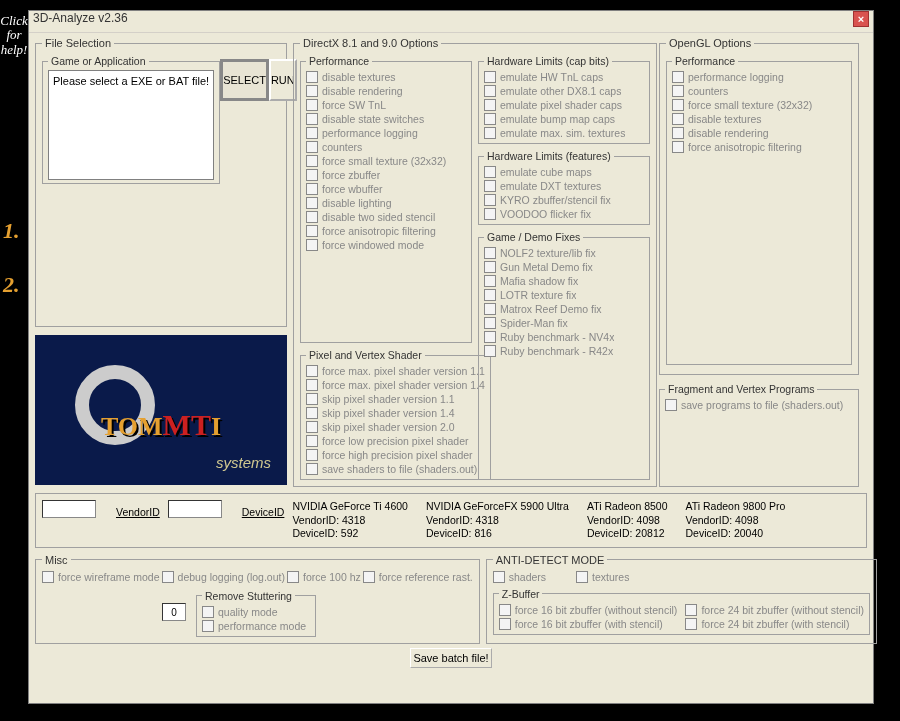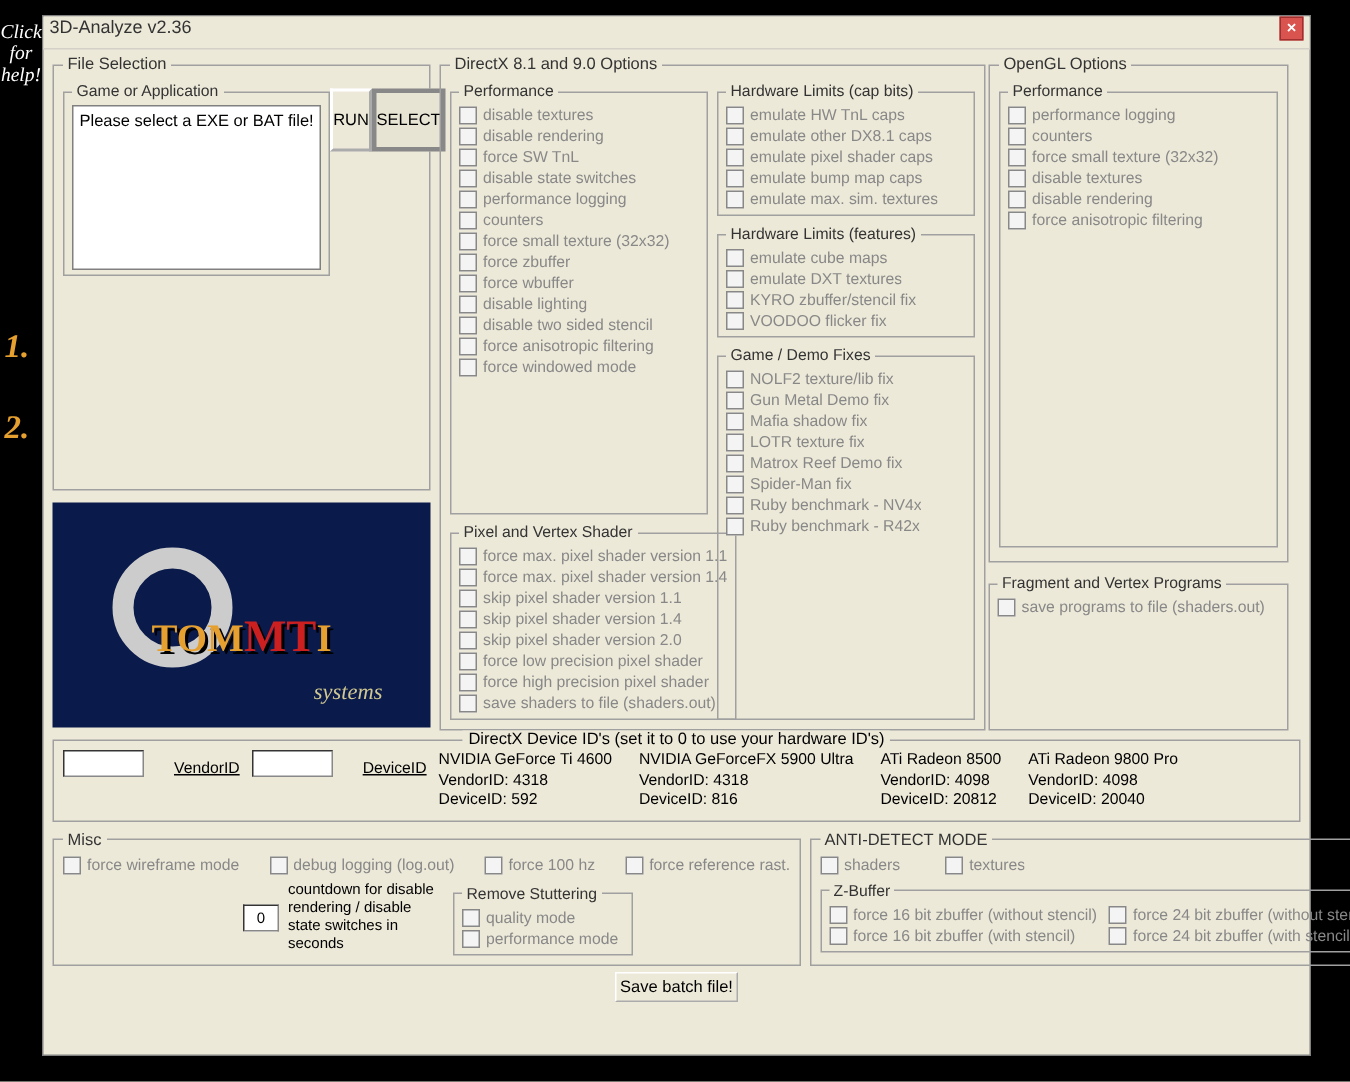--- a/index.html
+++ b/index.html
@@ -117,22 +117,22 @@
   font-weight: bold;
   font-size: 26px;
   color: #e5a030;
   text-shadow: 2px 2px 0 #000;
   z-index: 2;
   margin-top: 30px;
 }
 .logo-text .m { color: #cc2020; font-size: 30px; }
 .logo-sub {
   position: absolute;
-  bottom: 14px; right: 32px;
-  font-family: Liberation Serif, serif;
+  bottom: 14px; right: 16px;
+  font-family: Liberation Sans, sans-serif;
   font-style: italic;
   color: #d0c890;
   font-size: 15px;
 }
 .col-dx { width: 360px; }
 .dx-opts { height: 450px; }
 .dx-inner { display: flex; gap: 6px; height: 100%; }
 .dx-left { width: 172px; display: flex; flex-direction: column; gap: 4px; }
 .dx-right { width: 172px; display: flex; flex-direction: column; gap: 4px; }
 .col-gl { width: 200px; display: flex; flex-direction: column; gap: 6px; }
@@ -231,22 +231,22 @@
   <div class="content">
     <div class="row1">
 
       <div class="col-left">
         <fieldset class="file-sel">
           <legend>File Selection</legend>
           <fieldset class="sub-fs tight" style="flex:0 0 auto">
             <legend>Game or Application</legend>
             <div class="game-box">Please select a EXE or BAT file!</div>
           </fieldset>
+          <button class="big-btn sel">SELECT</button>
           <button class="big-btn">RUN</button>
-          <button class="big-btn sel">SELECT</button>
         </fieldset>
         <div class="logo-box">
           <div class="logo-circle"></div>
           <div class="logo-text">TOM<span class="m">MT</span>I</div>
           <div class="logo-sub">systems</div>
         </div>
       </div>
 
       <div class="col-dx">
         <fieldset class="dx-opts">
@@ -476,41 +476,40 @@
               <div class="chk-row">
                 <div class="chk"></div>
                 <span class="chk-label">save programs to file (shaders.out)</span>
               </div>
             </div>
         </fieldset>
       </div>
     </div>
 
     <div class="device-row devid-wrap">
-      <div class="dev-title">DirectX Device ID's (set it to 0 to use your hardware ID's)</div>
       <div class="dev-input-group">
         <div class="dev-input"></div>
         <span class="dev-lbl">VendorID</span>
       </div>
       <div class="dev-input-group">
         <div class="dev-input"></div>
         <span class="dev-lbl">DeviceID</span>
       </div>
       <div id="dev-cards" style="display:flex;gap:18px;">
           <div class="dev-card">NVIDIA GeForce Ti 4600<br>VendorID: 4318<br>DeviceID: 592</div>
           <div class="dev-card">NVIDIA GeForceFX 5900 Ultra<br>VendorID: 4318<br>DeviceID: 816</div>
           <div class="dev-card">ATi Radeon 8500<br>VendorID: 4098<br>DeviceID: 20812</div>
           <div class="dev-card">ATi Radeon 9800 Pro<br>VendorID: 4098<br>DeviceID: 20040</div>
         </div>
     </div>
 
     <div class="misc-row">
       <fieldset class="misc-fs" style="flex:2.2">
         <legend>Misc</legend>
-        <div style="display:flex;gap:20px;margin-bottom:4px">
+        <div style="display:flex;gap:2px;margin-bottom:4px">
           <div class="chk-row">
               <div class="chk"></div>
               <span class="chk-label">force wireframe mode</span>
             </div>
           <div class="chk-row">
               <div class="chk"></div>
               <span class="chk-label">debug logging (log.out)</span>
             </div>
           <div class="chk-row">
               <div class="chk"></div>
@@ -518,21 +517,20 @@
             </div>
           <div class="chk-row">
               <div class="chk"></div>
               <span class="chk-label">force reference rast.</span>
             </div>
         </div>
         <div style="display:flex;gap:10px">
           <div style="width:110px"></div>
           <div class="cd-box">
             <div class="cd-input">0</div>
-            <div class="cd-txt">countdown for disable rendering / disable state switches in seconds</div>
           </div>
           <fieldset class="sub-fs tight" style="width:120px">
             <legend>Remove Stuttering</legend>
             <div id="stutter-list">
                 <div class="chk-row">
                   <div class="chk"></div>
                   <span class="chk-label">quality mode</span>
                 </div>
                 <div class="chk-row">
                   <div class="chk"></div>

